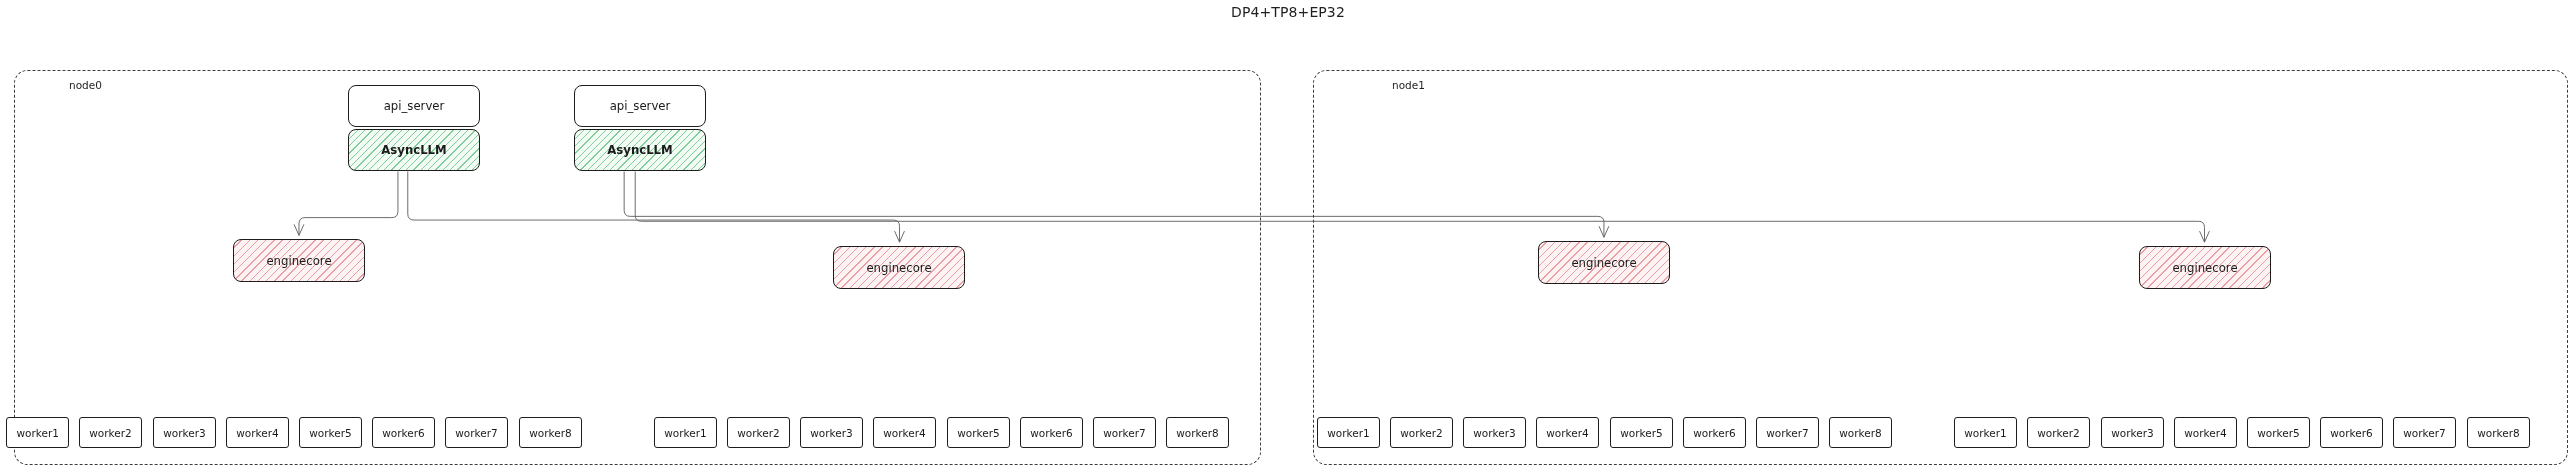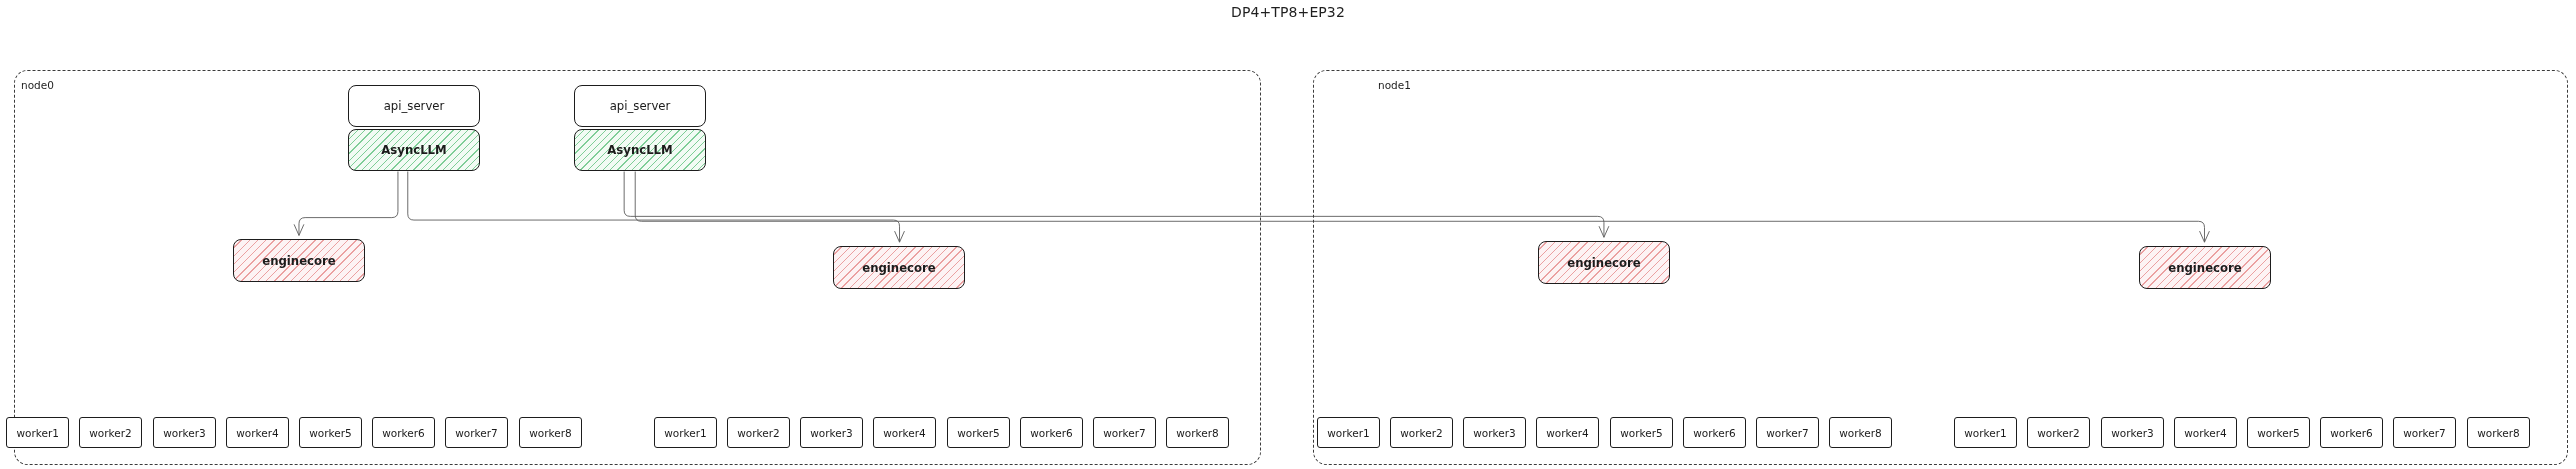--- a/index.html
+++ b/index.html
@@ -43,20 +43,21 @@
     border: 1.4px dashed #3c3c3c;
     border-radius: 13.5px;
     background: transparent;
   }
   .cluster-label {
     position: absolute;
     font-size: 10.5px;
     color: #1f1f1f;
     white-space: nowrap;
     font-family: "DejaVu Sans", sans-serif;
+    margin-left: 48px;
   }
 
   
   .nodebox {
     position: absolute;
     box-sizing: border-box;
     border: 1.6px solid #1d1d1d;
     border-radius: 8px;
     background: #ffffff;
     display: flex;
@@ -87,21 +88,20 @@
   
   .box-engine {
     background-color: #fdf3f4;
     background-image: repeating-linear-gradient(
         -45deg,
         rgba(224, 110, 110, 0.00) 0px,
         rgba(224, 110, 110, 0.00) 4.9px,
         rgba(224, 110, 110, 0.62) 4.9px,
         rgba(224, 110, 110, 0.62) 5.8px
     );
-    font-weight: bold;
   }
 
   
   .box-worker {
     border-width: 1.5px;
     border-radius: 3px;
     font-size: 10.5px;
     background: #ffffff;
   }
 
@@ -138,21 +138,21 @@
         <path d="M 2600 368 L 2608 386 L 2616 368" stroke="#5f5f5f" stroke-width="1.5" fill="none"></path>
         <path d="M 1032 279 L 1032 350 Q 1032 360 1042 360 L 3575 360 Q 3585 360 3585 370 L 3585 394" stroke="#5f5f5f" stroke-width="1.5" fill="none"></path>
         <path d="M 3577 376 L 3585 394 L 3593 376" stroke="#5f5f5f" stroke-width="1.5" fill="none"></path>
       </g>
   </svg>
 
   <div id="cluster-layer">
       <div class="cluster" style="left: 13.5px; top: 70px; width: 1247px; height: 395px;"></div>
       <div class="cluster-label" style="left: 21px; top: 79px;">node0</div>
       <div class="cluster" style="left: 1313px; top: 70px; width: 1255px; height: 395px;"></div>
-      <div class="cluster-label" style="left: 1378px; top: 79px;">node1</div>
+      <div class="cluster-label" style="left: 1344px; top: 79px;">node1</div>
     </div>
 
   <div id="node-layer">
       <div class="nodebox box-api" style="left: 348px; top: 85px; width: 132px; height: 42px;">api_server</div>
       <div class="nodebox box-api" style="left: 574px; top: 85px; width: 132px; height: 42px;">api_server</div>
       <div class="nodebox box-async" style="left: 348px; top: 129px; width: 132px; height: 42px;">AsyncLLM</div>
       <div class="nodebox box-async" style="left: 574px; top: 129px; width: 132px; height: 42px;">AsyncLLM</div>
       <div class="nodebox box-engine" style="left: 233px; top: 239px; width: 132px; height: 43px;">enginecore</div>
       <div class="nodebox box-engine" style="left: 833px; top: 246px; width: 132px; height: 43px;">enginecore</div>
       <div class="nodebox box-engine" style="left: 1538px; top: 241px; width: 132px; height: 43px;">enginecore</div>

